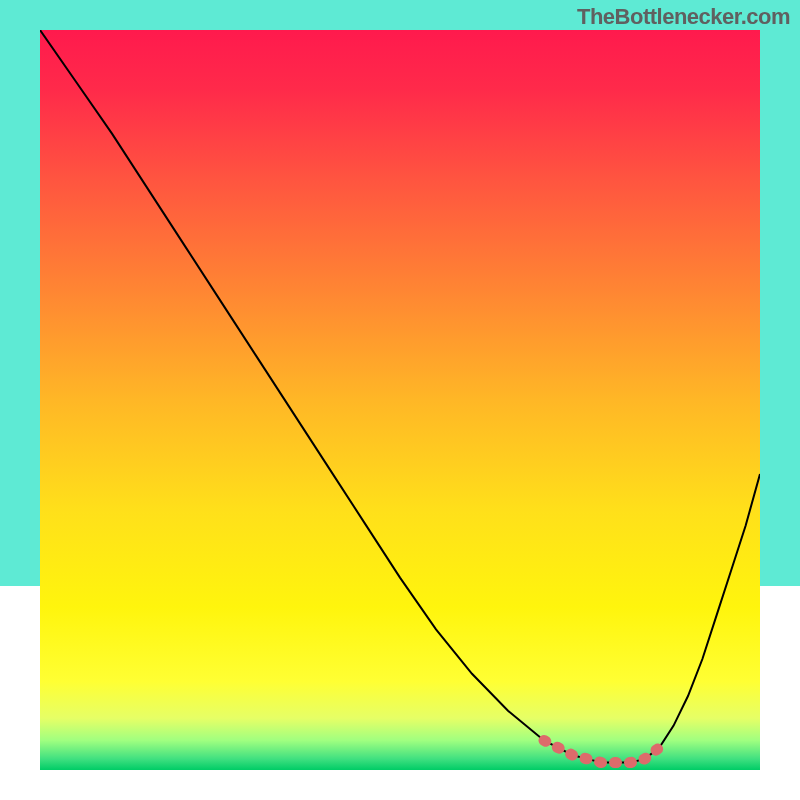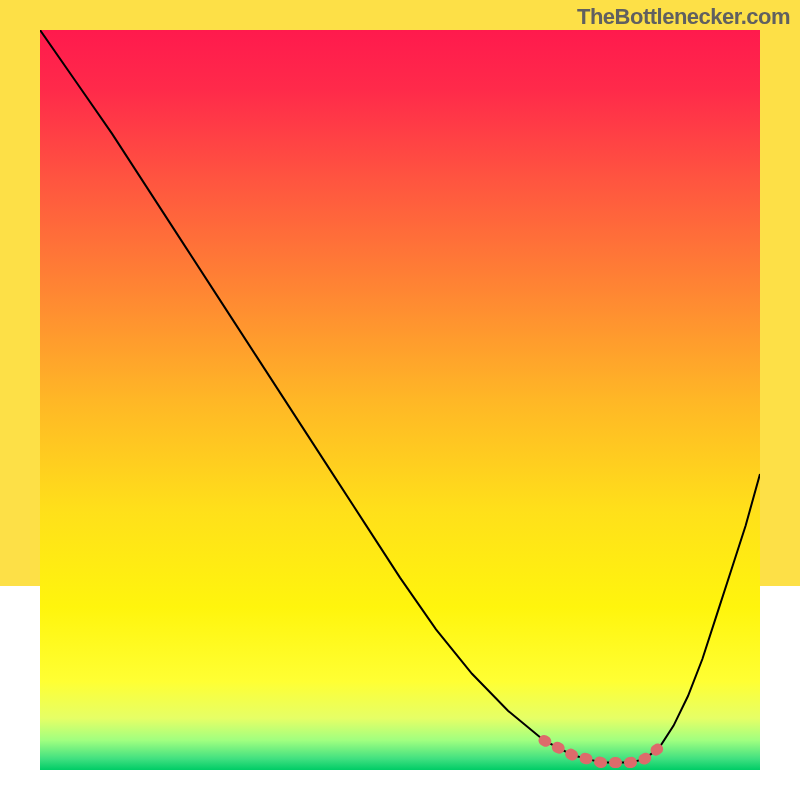--- a/index.html
+++ b/index.html
@@ -1,20 +1,20 @@
 <!DOCTYPE html>
 <html><head>
 <meta charset="utf-8">
 <style>
   * { margin: 0; padding: 0; box-sizing: border-box; }
   html, body { width: 800px; height: 800px; overflow: hidden; }
   .container {
     width: 800px;
     height: 586px;
-    background: #fde047;
+    background: #5eead4;
     position: relative;
   }
   .watermark {
     position: absolute;
     top: 4px;
     right: 10px;
     color: #606060;
     font-family: Arial, sans-serif;
     font-weight: bold;
     font-size: 22px;

